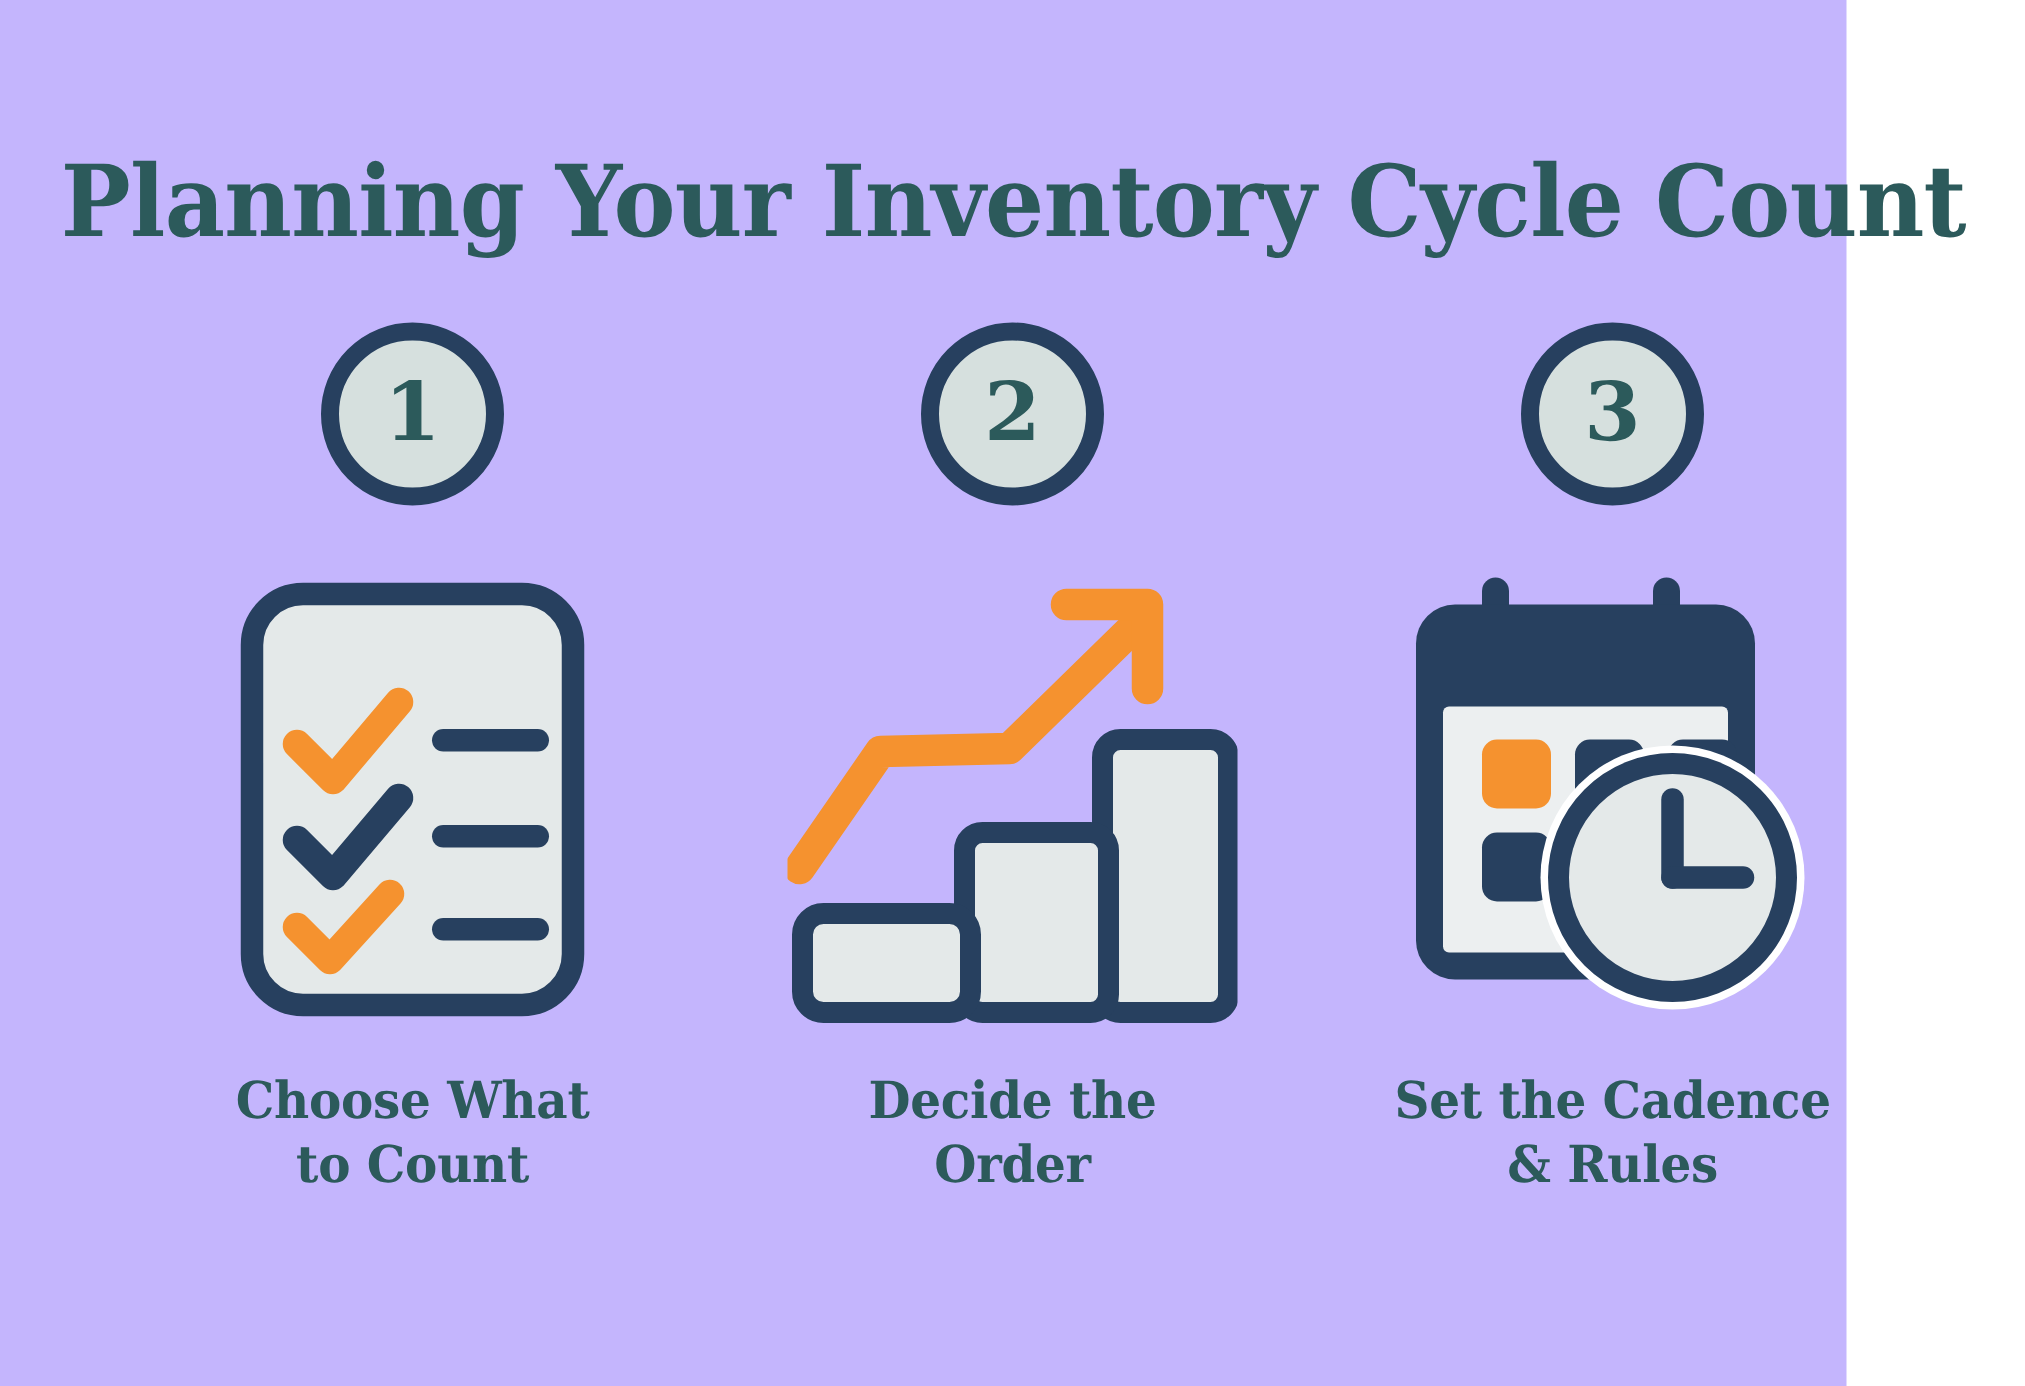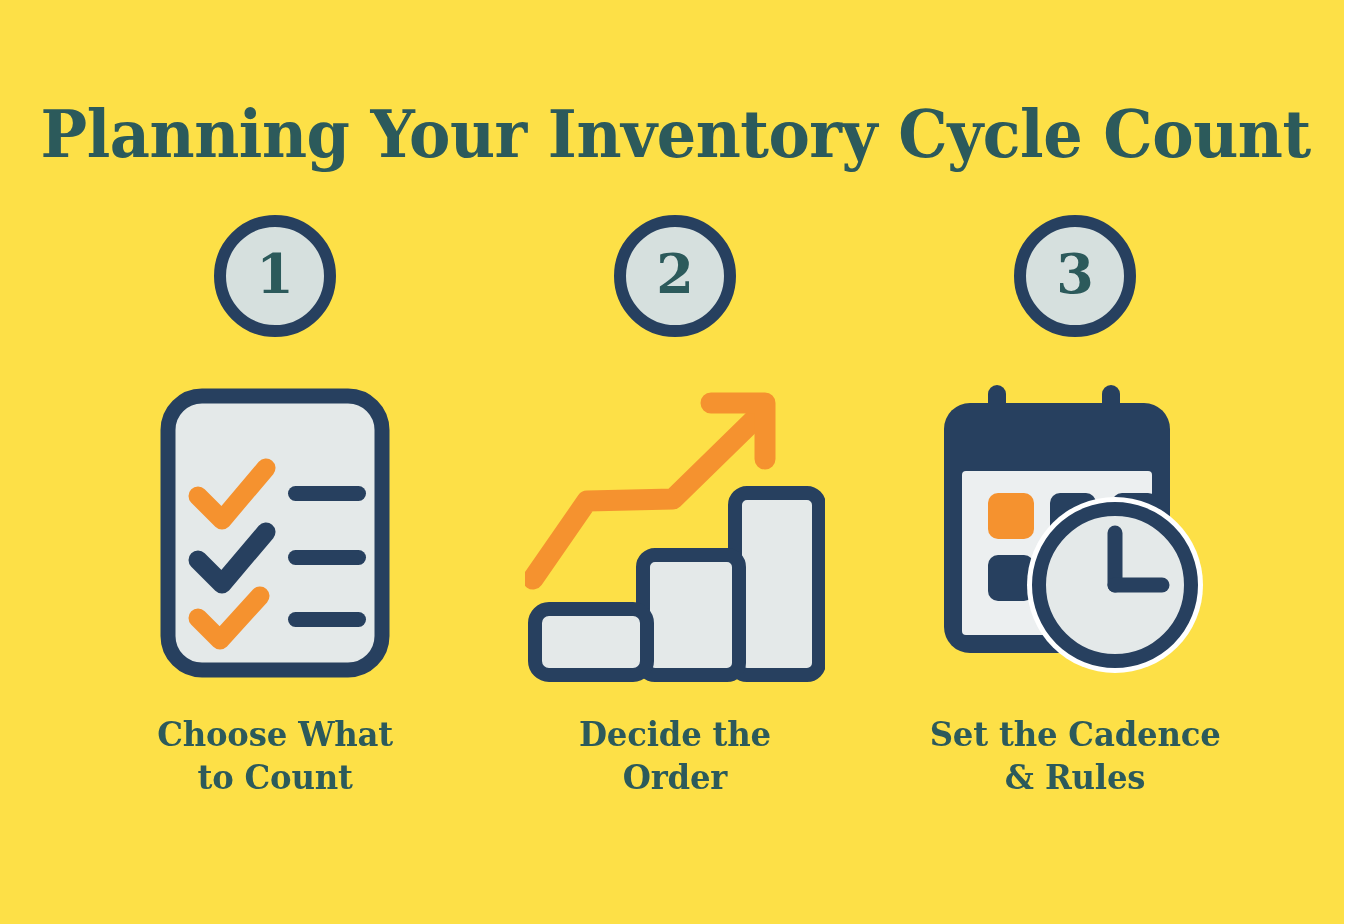--- a/index.html
+++ b/index.html
@@ -10,23 +10,23 @@
   body {
     width: 1350px;
     height: 924px;
     position: relative;
     overflow: hidden;
     font-family: "DejaVu Serif", serif;
   }
 
   #infographic {
     position: relative;
-    width: 1344px;
+    width: 1231px;
     height: 924px;
-    background: #fde047;
+    background: #c4b5fd;
   }
 
   
   #page-title {
     position: absolute;
     top: 52px;
     left: 0;
     width: 1350px;
     text-align: center;
     font-family: "DejaVu Serif", serif;

